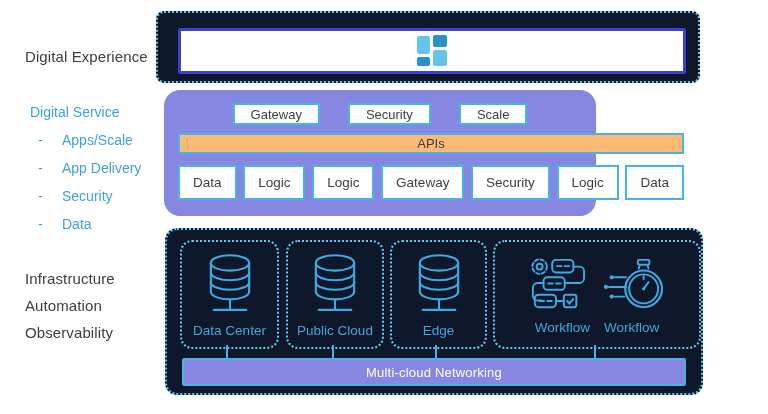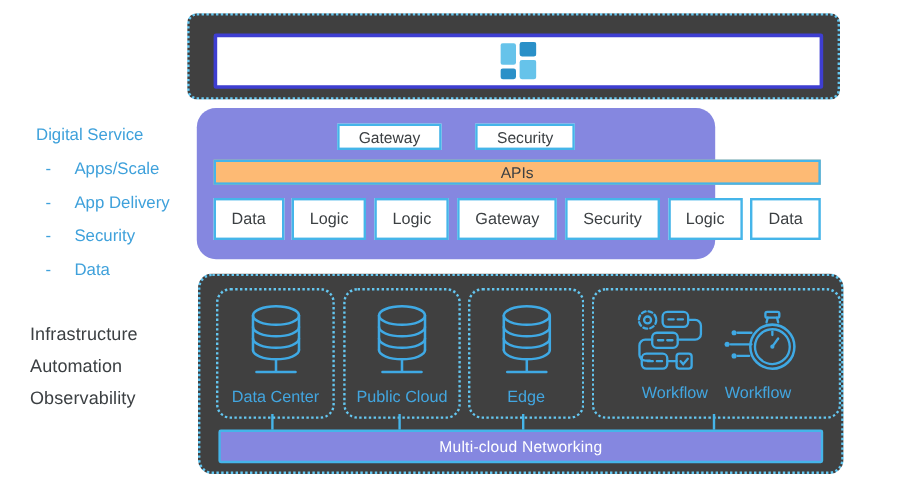--- a/index.html
+++ b/index.html
@@ -5,21 +5,21 @@
   html,body{margin:0;padding:0;background:#ffffff;font-family:"Liberation Sans",sans-serif;}
   #stage{position:relative;width:768px;height:414px;background:#fff;overflow:hidden;}
 
   
   .lbl-dark{position:absolute;color:var(--textDark);font-size:15px;letter-spacing:.1px;}
   .lbl-blue{position:absolute;color:var(--textBlue);font-size:14px;}
   .svc-item{position:absolute;color:var(--textBlue);font-size:14px;display:flex;}
   .svc-item .dash{width:24px;}
 
   
-  .dashed-box{position:absolute;border:2px dotted var(--dashed);border-radius:8px;background:#404040;}
+  .dashed-box{position:absolute;border:2px dotted var(--dashed);border-radius:8px;background:#0f172a;}
   #exp-dashed{left:156px;top:11px;width:540px;height:68px;}
   #exp-solid{position:absolute;left:20px;top:15px;width:502px;height:40px;
              border:3px solid var(--solidBorder);border-radius:2px;background:#fff;
              display:flex;align-items:center;justify-content:center;}
 
   
   #svc-layer{position:absolute;left:164px;top:90px;width:432px;height:126px;
              background:var(--purple);border-radius:16px;}
   #svc-top-row{position:absolute;left:0;top:13px;width:100%;display:flex;justify-content:center;gap:28px;}
   .svc-box-sm{height:18px;background:#fff;border:2px solid var(--boxBorder);
@@ -52,20 +52,21 @@
   .st-thin{stroke:var(--iconStroke);stroke-width:2;fill:none;stroke-linecap:round;}
   .fill-dot{fill:var(--iconStroke);stroke:none;}
   .sq-light{fill:var(--iconLight);}
   .sq-dark{fill:var(--iconDark);}
 </style>
 </head>
 <body>
 
 <div id="stage">
 
+  <div class="lbl-dark" style="left:25px;top:48px;">Digital Experience</div>
 
   <div class="lbl-blue" style="left:30px;top:104px;">Digital Service</div>
 
   <div class="svc-item" style="left:38px;top:132px;">
     <span class="dash">-</span>
     <span>Apps/Scale</span>
   </div>
   <div class="svc-item" style="left:38px;top:160px;">
     <span class="dash">-</span>
     <span>App Delivery</span>
@@ -91,20 +92,21 @@
         <rect class="sq-dark" x="16" y="0" width="14" height="12" rx="2"></rect>
         <rect class="sq-light" x="16" y="15" width="14" height="16" rx="2"></rect>
       </svg>
     </div>
   </div>
 
   <div id="svc-layer">
     <div id="svc-top-row">
       <div class="svc-box-sm">Gateway</div>
       <div class="svc-box-sm">Security</div>
+      <div class="svc-box-sm">Scale</div>
     </div>
     <div id="apis-bar">APIs</div>
     <div id="svc-bottom-row">
       <div class="svc-box-lg">Data</div>
       <div class="svc-box-lg">Logic</div>
       <div class="svc-box-lg">Logic</div>
       <div class="svc-box-lg">Gateway</div>
       <div class="svc-box-lg">Security</div>
       <div class="svc-box-lg">Logic</div>
       <div class="svc-box-lg">Data</div>

